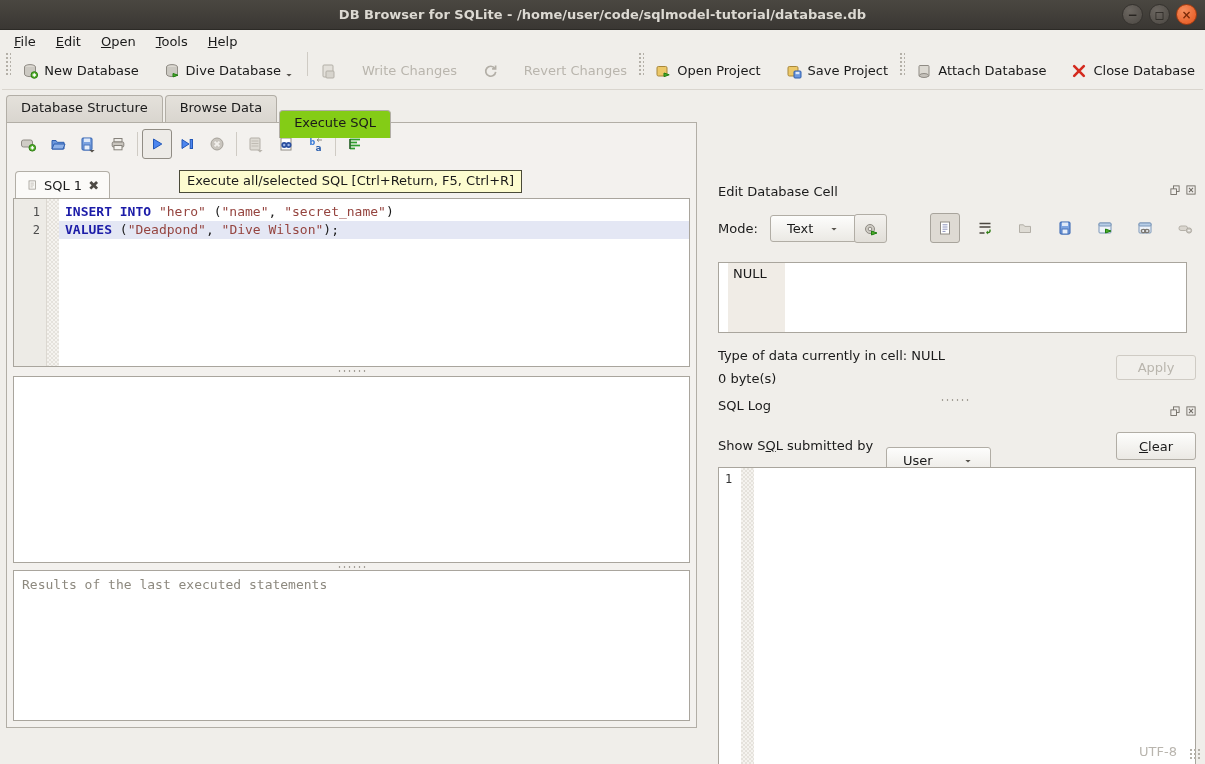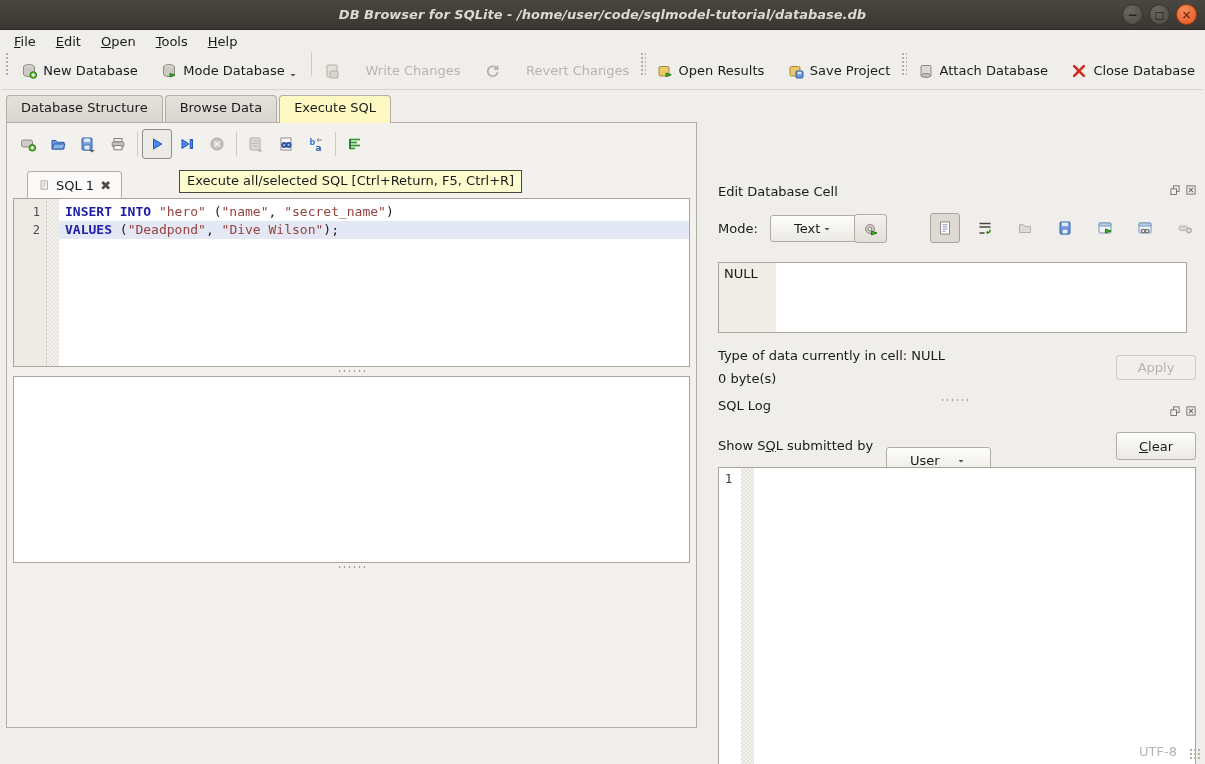--- a/index.html
+++ b/index.html
@@ -2,21 +2,21 @@
 <html><head>
 <meta charset="utf-8">
 <style>
   * { margin:0; padding:0; box-sizing:border-box; }
   html,body { width:1205px; height:764px; overflow:hidden;
     font-family:"DejaVu Sans","Liberation Sans",sans-serif; font-size:13px; color:#1a1a1a;
     background:#f0eeea; }
   
   #titlebar { position:absolute; left:0; top:0; width:1205px; height:30px;
     background:linear-gradient(#4a4741,#3a3733); border-bottom:1px solid #2c2a26;
-    display:flex; align-items:center; justify-content:center;font-style:italic; }
+    display:flex; align-items:center; justify-content:center; }
   #title-text { color:#dcd9d2; font-weight:bold; font-size:13px; }
   #win-controls { position:absolute; right:8px; top:4px; display:flex; gap:6px; }
   .winbtn { width:21px; height:21px; border-radius:50%; display:flex; align-items:center;
     justify-content:center; font-size:12px; font-weight:bold; cursor:default; }
   .winbtn.gray { background:radial-gradient(circle at 35% 30%, #6b6660, #4b4742); border:1px solid #35322e; color:#26231f; }
   .winbtn.orange { background:radial-gradient(circle at 35% 30%, #f58e5d, #e4531b); border:1px solid #a63c10; color:#7d2c0a; }
   
   #menubar { position:absolute; left:0; top:30px; width:1205px; height:22px;
     background:#f0eeea; display:flex; align-items:center; padding-left:4px; }
   .menu-item { display:inline-block; padding:2px 10px; }
@@ -31,31 +31,31 @@
   .tb-btn.disabled .lbl { color:#b9b5ad;margin-left:20px; }
   .tb-caret { margin-left:-4px; margin-top:8px; }
   .tb-gap { width:10px; }
   
   #main { position:absolute; left:0; top:90px; width:1205px; height:674px; background:#f0eeea; }
   
   #main-tabs { position:absolute; left:6px; top:5px; height:27px; display:flex; }
   .mtab { padding:4px 14px 5px; border:1px solid #b2aea6; border-bottom:none;
     background:linear-gradient(#e4e1db,#d6d2cb); margin-right:2px;
     border-radius:4px 4px 0 0; height:35px; }
-  .mtab.active { background:#fef9c3; position:relative; z-index:3; height:28px; }
+  .mtab.active { background:#84cc16; position:relative; z-index:3; height:28px;margin-top:15px; }
   
   #left-frame { position:absolute; left:6px; top:32px; width:691px; height:606px;
     background:#f3f1ee; border:1px solid #b2aea6; }
   #ed-toolbar { position:absolute; left:6px; top:3px; height:36px; display:flex; align-items:center; }
   .ed-btn { width:30px; height:30px; display:flex; align-items:center; justify-content:center; border-radius:3px; }
   .ed-btn.hovered { border:1px solid #918d85; background:#edebe7; }
   .ed-sep { width:1px; height:24px; background:#cfcbc4; margin:0 4px; }
   .mini-caret { margin-left:-9px; margin-top:14px; }
   
-  #sqltab-bar { position:absolute; left:20px; top:48px; height:27px; display:flex; }
+  #sqltab-bar { position:absolute; left:8px; top:48px; height:27px; display:flex; }
   #sqltab { display:flex; align-items:center; gap:6px; padding:0 10px; border:1px solid #b2aea6;
     border-bottom:none; background:#fbfaf8; border-radius:4px 4px 0 0; }
   
   #tooltip { position:absolute; left:172px; top:47px; height:23px; padding:2px 7px;
     background:#fdfccf; border:1px solid #4a4a38; white-space:nowrap; z-index:9; }
   
   #editor { position:absolute; left:6px; top:75px; width:677px; height:169px;
     background:#ffffff; border:1px solid #a9a59d; display:flex; font-family:"DejaVu Sans Mono","Liberation Mono",monospace; }
   #gutter { width:33px; background:#edebe6; border-right:1px solid #dcd8d1; padding-top:4px; }
   .lnum { height:18px; line-height:18px; padding-right:6px; text-align:right; color:#4c4c4c; font-size:12px; }
@@ -80,32 +80,32 @@
     background:#fff; border:1px solid #a9a59d; padding:6px 8px;
     font-family:"DejaVu Sans Mono","Liberation Mono",monospace; color:#8d897f; font-size:13px; }
   
   #dock { position:absolute; left:712px; top:90px; width:487px; height:674px; }
   .dock-title { position:absolute; left:6px; font-size:13px; color:#1a1a1a; }
   .dock-icons { position:absolute; display:flex; gap:4px; }
   
   #mode-label { position:absolute; left:6px; top:41px; }
   .combo { position:absolute; height:27px; border:1px solid #b1ada5; border-radius:3px;
     background:linear-gradient(#fdfdfc,#ebe9e4); display:flex; align-items:center;
-    justify-content:space-between; padding:0 23px; }
+    justify-content:space-between; padding:0 16px; }
   #mode-combo { left:58px; top:35px; width:87px; }
   #import-btn { position:absolute; left:142px; top:34px; width:33px; height:29px;
     border:1px solid #b1ada5; border-radius:3px; background:linear-gradient(#f4f2ef,#e1ded8);
     display:flex; align-items:center; justify-content:center; }
   #cell-icon-row { position:absolute; left:218px; top:33px; display:flex; align-items:center; gap:10px; }
   .cell-ic { width:30px; height:30px; display:flex; align-items:center; justify-content:center; border-radius:3px; }
   .cell-ic.pressed { background:#dedad3; border:1px solid #a8a49c; }
   
   #null-box { position:absolute; left:6px; top:82px; width:469px; height:71px;
     border:1px solid #a9a59d; background:#fff; display:flex; }
-  #null-col { width:57px; background:#f0ece6; padding:3px 0 0 5px; }
+  #null-col { width:57px; background:#f0ece6; padding:3px 0 0 5px;margin-left:9px; }
   #type-info { position:absolute; left:6px; top:168px; }
   #size-info { position:absolute; left:6px; top:191px; }
   .btn { position:absolute; border:1px solid #b1ada5; border-radius:3px;
     background:linear-gradient(#fdfdfc,#ebe9e4); display:flex; align-items:center; justify-content:center; }
   #apply-btn { left:404px; top:175px; width:80px; height:25px;
     background:#f1efeb; border-color:#cfcbc4; color:#b9b5ad; }
   
   #log-filter-label { position:absolute; left:6px; top:258px; }
   #user-combo { left:174px; top:267px; width:105px; }
   #clear-btn { left:404px; top:252px; width:80px; height:28px; }
@@ -159,21 +159,21 @@
   </div>
   <div class="tb-gap"></div>
   <div class="tb-btn">
     <span class="ic">
         <svg viewBox="0 0 16 16" width="16" height="16" xmlns="http://www.w3.org/2000/svg">
           <ellipse cx="8" cy="4" rx="5.5" ry="2.4" fill="#dbd8d1" stroke="#8f8b84"></ellipse>
           <path d="M2.5 4v7.2c0 1.3 2.5 2.4 5.5 2.4s5.5-1.1 5.5-2.4V4" fill="#ccc9c2" stroke="#8f8b84"></path>
           <path d="M9 10.5l5 1.7-5 1.7z" fill="#4fae29" stroke="#1e7d12"></path>
         </svg>
       </span>
-    <span class="lbl">Mode Database</span>
+    <span class="lbl">Dive Database</span>
     <span class="ic tb-caret">
         <svg viewBox="0 0 16 16" width="12" height="12" xmlns="http://www.w3.org/2000/svg">
           <path d="M4.5 6.5l3.5 3.6 3.5-3.6z" fill="#55514b"></path>
         </svg>
       </span>
   </div>
   <div class="ed-sep"></div>
   <div class="tb-btn disabled">
     <span class="ic">
         <svg viewBox="0 0 16 16" width="16" height="16" xmlns="http://www.w3.org/2000/svg">
@@ -194,21 +194,21 @@
     <span class="lbl">Revert Changes</span>
   </div>
   <div class="tb-handle"></div>
   <div class="tb-btn">
     <span class="ic">
         <svg viewBox="0 0 16 16" width="16" height="16" xmlns="http://www.w3.org/2000/svg">
           <rect x="2" y="3.5" width="10" height="9.5" rx="1.4" fill="#ecc868" stroke="#a8873a"></rect>
           <path d="M9 10l5.2 1.8-5.2 1.8z" fill="#4fae29" stroke="#1e7d12"></path>
         </svg>
       </span>
-    <span class="lbl">Open Results</span>
+    <span class="lbl">Open Project</span>
   </div>
   <div class="tb-gap"></div>
   <div class="tb-btn">
     <span class="ic">
         <svg viewBox="0 0 16 16" width="16" height="16" xmlns="http://www.w3.org/2000/svg">
           <rect x="2" y="3.5" width="10" height="9.5" rx="1.4" fill="#ecc868" stroke="#a8873a"></rect>
           <rect x="8" y="8" width="7" height="7" rx="1" fill="#6b97dd" stroke="#2f5fae"></rect>
           <rect x="9.6" y="8.8" width="3.8" height="2.4" fill="#dfe9f8"></rect>
         </svg>
       </span>
@@ -385,20 +385,21 @@
       </div>
     </div>
 
     <div class="hsplit" style="top:245px;">
         <div class="dots"></div>
       </div>
     <div id="grid-box"></div>
     <div class="hsplit" style="top:441px;">
         <div class="dots"></div>
       </div>
+    <div id="results-box">Results of the last executed statements</div>
   </div>
 
   <div id="dock">
 
     <div class="dock-title" style="top:4px;">Edit Database Cell</div>
     <div class="dock-icons" style="right:2px; top:4px;">
       <span class="ic">
           <svg viewBox="0 0 16 16" width="12" height="12" xmlns="http://www.w3.org/2000/svg">
             <rect x="6" y="2.5" width="7.5" height="7.5" fill="none" stroke="#716d66" stroke-width="1.2"></rect>
             <rect x="2.5" y="6.5" width="7.5" height="7.5" fill="#f0eeea" stroke="#716d66" stroke-width="1.2"></rect>

